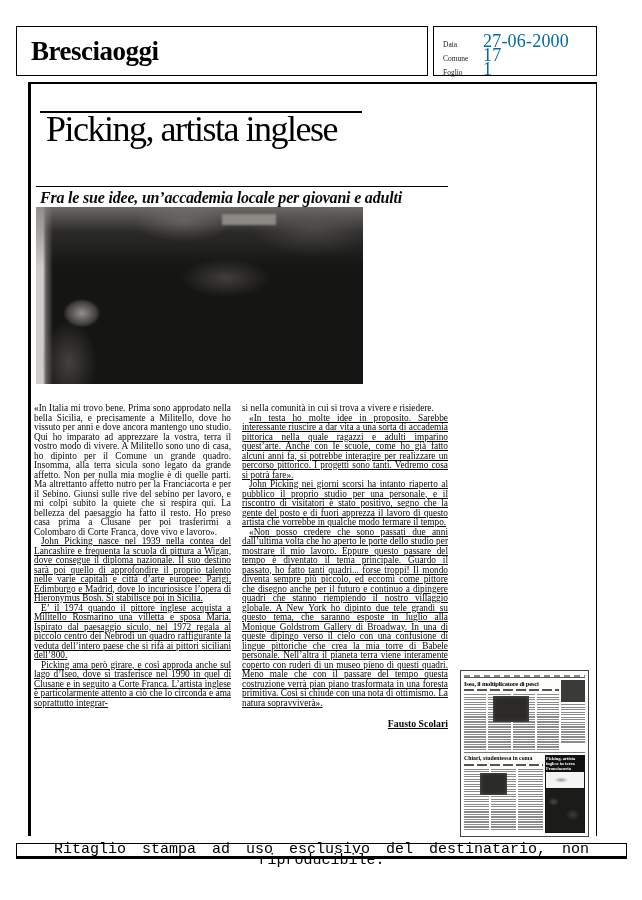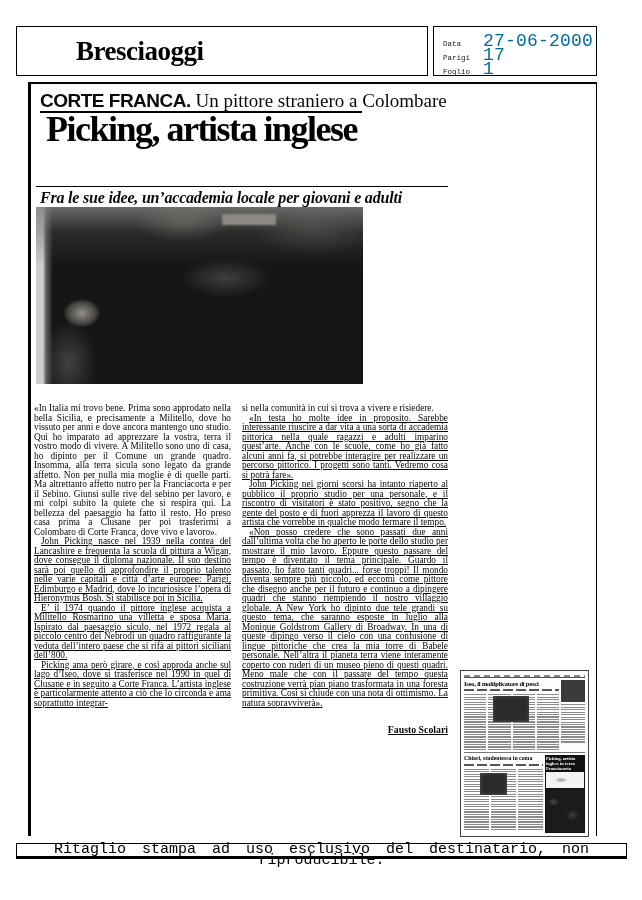--- a/index.html
+++ b/index.html
@@ -2,40 +2,40 @@
 <html><head>
 <meta charset="utf-8">
 <style>
   * { margin:0; padding:0; box-sizing:border-box; }
   html,body { width:642px; height:900px; background:#fff; overflow:hidden; }
   .page { position:relative; width:642px; height:900px; background:#fff;
           font-family:"Liberation Serif", serif; color:#0a0a0a; }
 
   
   .masthead-box { position:absolute; left:16px; top:26px; width:412px; height:50px;
-                  border:1px solid #000; display:flex; align-items:center;padding-left:45px; }
+                  border:1px solid #000; display:flex; align-items:center; }
   .logo { font-family:"Liberation Serif", serif; font-weight:bold; font-size:27px;
           letter-spacing:-0.5px; padding-left:14px; color:#000; }
   .meta-box { position:absolute; left:433px; top:26px; width:164px; height:50px;
-              border:1px solid #000; padding:4px 0 0 9px; font-family:Liberation Mono, monospace; }
+              border:1px solid #000; padding:4px 0 0 9px; font-family:Liberation Serif, serif; }
   .meta-row { display:flex; align-items:baseline; height:14px; }
   .meta-label { width:40px; font-size:7.5px; color:#222; }
   .meta-value { font-size:18px; color:#0369a1; letter-spacing:0.2px; }
 
   
   .article-frame { position:absolute; left:28px; top:82px; width:569px; height:754px;
                    border-top:2px solid #000; border-left:3px solid #000; border-right:1px solid #000; }
 
   .kicker { position:absolute; left:40px; top:90px; font-size:19px; white-space:nowrap; }
   .kicker-loc { font-family:"Liberation Sans", sans-serif; font-weight:bold; letter-spacing:-0.5px; }
   .kicker-sub { font-family:"Liberation Serif", serif; font-weight:normal; }
   .kicker-rule { position:absolute; left:40px; top:111px; width:322px; height:2px; background:#000; }
 
   .headline { position:absolute; left:46px; top:113px; width:420px;
-              font-weight:bold; font-size:36px; line-height:33px; letter-spacing:-1.5px; color:#000; }
+              font-weight:normal; font-size:36px; line-height:33px; letter-spacing:-1.5px; color:#000; }
   .standfirst-rule { position:absolute; left:36px; top:186px; width:412px; height:1px; background:#000; }
   .standfirst { position:absolute; left:40px; top:189px; font-size:16px; font-style:italic;
                 font-weight:bold; letter-spacing:-0.2px; white-space:nowrap; }
 
   
   .photo { position:absolute; left:36px; top:207px; width:327px; height:177px;
     background:
       radial-gradient(ellipse 26px 20px at 14% 60%, rgba(155,150,145,.95), rgba(110,108,105,.5) 55%, rgba(0,0,0,0) 72%),
       radial-gradient(ellipse 40px 60px at 10% 88%, rgba(105,102,100,.55), rgba(0,0,0,0) 70%),
       radial-gradient(ellipse 60px 26px at 58% 40%, rgba(75,73,70,.8), rgba(0,0,0,0) 75%),
@@ -49,21 +49,21 @@
                  background:#8d8a86; filter:blur(1px); }
   .caption { position:absolute; left:34px; top:388px; font-family:"Liberation Sans", sans-serif;
              font-size:9.5px; color:#1c1c1c; }
 
   
   .col { position:absolute; top:404px; height:431px; overflow:hidden;
          font-size:9.3px; line-height:9.5px; text-align:justify; color:#080808; }
   .col-left  { left:34px;  width:197px; }
   .col-right { left:242px; width:206px; }
   .col p + p { text-indent:7px;text-decoration:underline; }
-  .byline { text-align:right; font-weight:bold; font-size:9.8px; margin-top:17px; }
+  .byline { text-align:right; font-weight:bold; font-size:9.8px; margin-top:11px; }
 
   
   .thumb { position:absolute; left:460px; top:670px; width:129px; height:167px;
            border:1px solid #444; background:#fdfdfc; padding:3px; font-family:"Liberation Serif", serif; }
   .t-header { height:4px; border-bottom:1px solid #555; margin-bottom:2px;
               background:repeating-linear-gradient(90deg,#888 0 6px, transparent 6px 10px);
               background-size:100% 2px; background-repeat:no-repeat; background-position:0 1px; }
   .t-flex { display:flex; gap:2px; }
   .t-main { flex:1; }
   .t-side { width:24px; }
@@ -102,34 +102,31 @@
   <div class="masthead-box">
     <span class="logo">Bresciaoggi</span>
   </div>
 
   <div class="meta-box">
     <div class="meta-row">
       <span class="meta-label">Data</span>
       <span class="meta-value">27-06-2000</span>
     </div>
     <div class="meta-row">
-      <span class="meta-label">Parigi</span>
+      <span class="meta-label">Comune</span>
       <span class="meta-value">17</span>
     </div>
     <div class="meta-row">
       <span class="meta-label">Foglio</span>
       <span class="meta-value">1</span>
     </div>
   </div>
 
   <div class="article-frame"></div>
 
-  <div class="kicker">
-    <span class="kicker-loc">CORTE FRANCA.</span><span class="kicker-sub"> Un pittore straniero a Colombare</span>
-  </div>
   <div class="kicker-rule"></div>
 
   <div class="headline">
     <div>Picking, artista inglese</div>
   </div>
 
   <div class="standfirst-rule"></div>
   <div class="standfirst">Fra le sue idee, un’accademia locale per giovani e adulti</div>
 
   <div class="photo">

